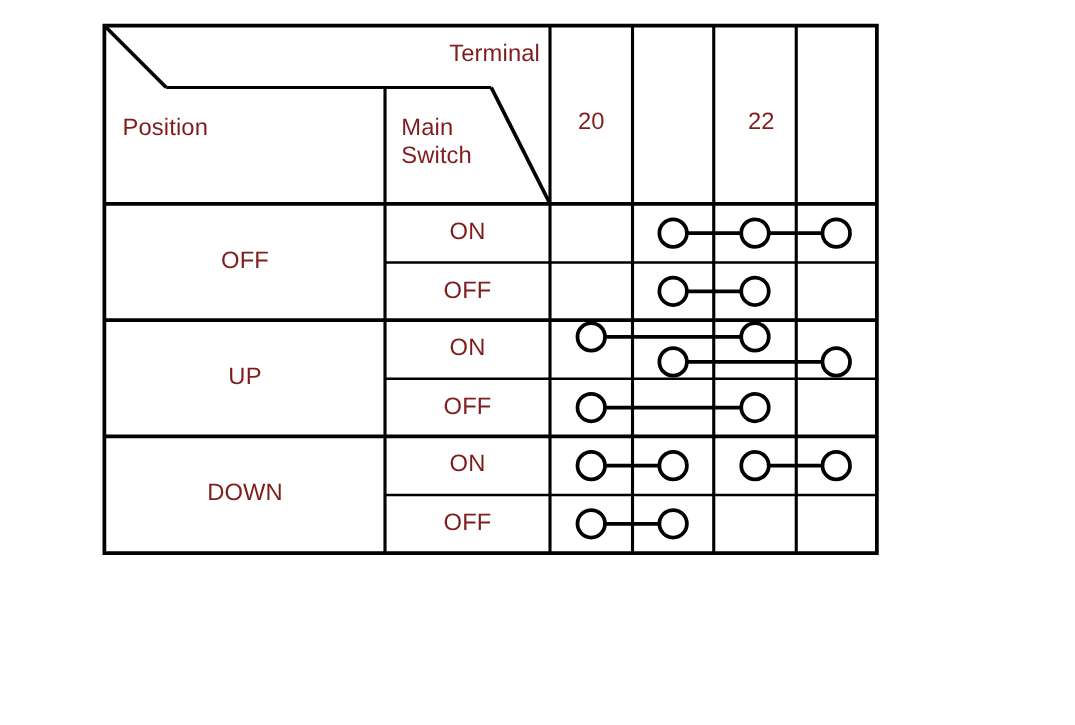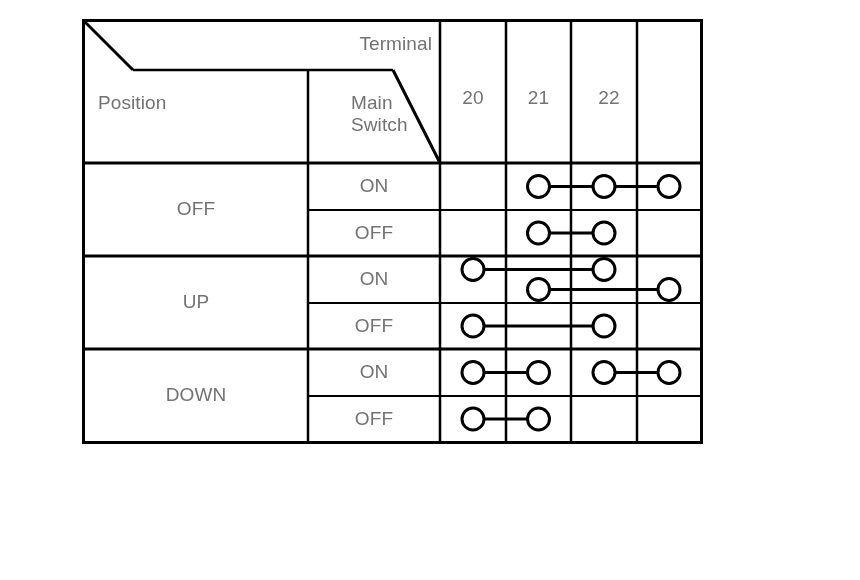--- a/index.html
+++ b/index.html
@@ -20,36 +20,35 @@
   #table-svg {
     position: absolute;
     left: 0;
     top: 0;
   }
   .cell-text {
     position: absolute;
     display: flex;
     align-items: center;
     justify-content: center;
-    color: #737373;
+    color: #7f1d1d;
     font-size: 19px;
     line-height: 1.18;
     white-space: pre-line;
     letter-spacing: 0.1px;
   }
   .cell-text.left {
     justify-content: flex-start;
   }
   .cell-text.right {
     justify-content: flex-end;
   }
   .cell-text.top-left {
     align-items: flex-start;
     justify-content: flex-start;
-    margin-left: 30px;
   }
 </style>
 </head>
 <body>
 
 <div id="stage">
 
   <svg id="table-svg" width="860" height="580">
 
     <rect x="83.5" y="20.5" width="618" height="422" fill="none" stroke="#000000" stroke-width="3"></rect>
@@ -103,21 +102,20 @@
   </svg>
 
   <div class="cell-text right" style="left:290px; top:24px; width:142px; height:40px;">Terminal</div>
 
   <div class="cell-text left" style="left:98px; top:78px; width:200px; height:50px;">Position</div>
 
   <div class="cell-text top-left" style="left:321px; top:92px; width:90px; height:60px;">Main
 Switch</div>
 
   <div class="cell-text" style="left:440px; top:78px; width:66px; height:40px;">20</div>
-  <div class="cell-text" style="left:506px; top:78px; width:65px; height:40px;">21</div>
   <div class="cell-text" style="left:571px; top:78px; width:76px; height:40px;">22</div>
 
   <div class="cell-text" style="left:84px; top:163px; width:224px; height:93px;">OFF</div>
   <div class="cell-text" style="left:84px; top:349px; width:224px; height:93px;">DOWN</div>
   <div class="cell-text" style="left:84px; top:256px; width:224px; height:93px;">UP</div>
 
   <div class="cell-text" style="left:308px; top:163px; width:132px; height:47px;">ON</div>
   <div class="cell-text" style="left:308px; top:210px; width:132px; height:46px;">OFF</div>
   <div class="cell-text" style="left:308px; top:256px; width:132px; height:47px;">ON</div>
   <div class="cell-text" style="left:308px; top:303px; width:132px; height:46px;">OFF</div>

